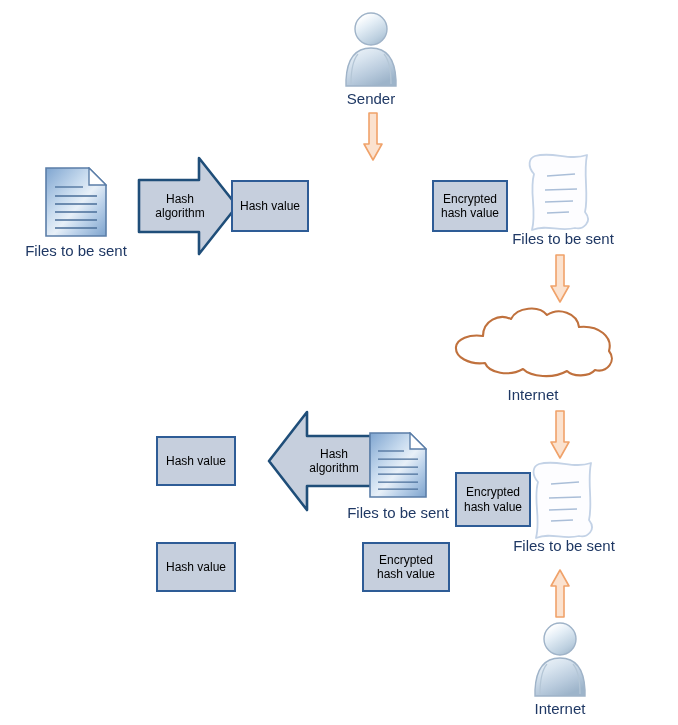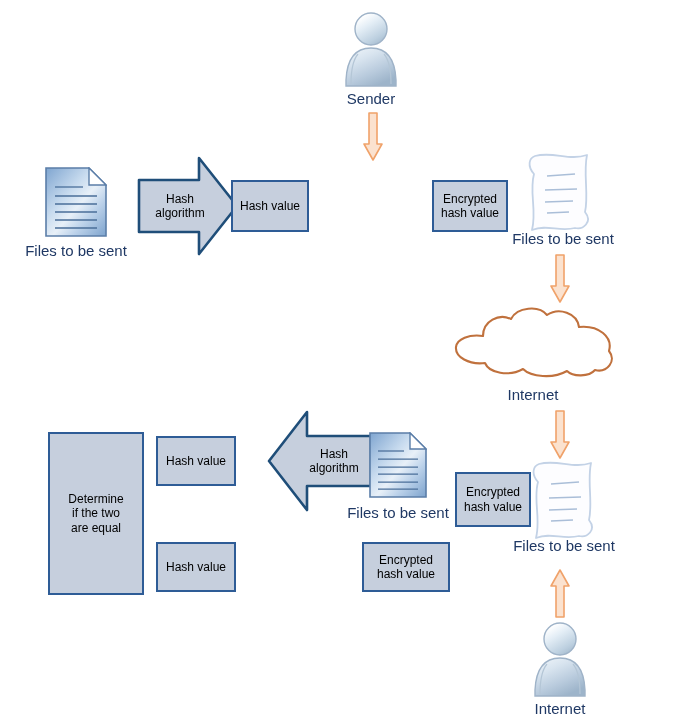--- a/index.html
+++ b/index.html
@@ -181,25 +181,20 @@
     </svg>
   </div>
   <div class="caption" style="left:473px; top:386px; width:120px;">Internet</div>
 
   <div class="icon" style="left:549px; top:410px;">
     <svg width="22" height="50" viewBox="0 0 22 50">
       <path d="M7 1 L15 1 L15 32 L20 32 L11 48 L2 32 L7 32 Z" fill="#fbe2cf" stroke="#f0a26a" stroke-width="1.6" stroke-linejoin="round"></path>
     </svg>
   </div>
 
-  <div class="node box" style="left:48px; top:432px; width:96px; height:163px;">
-    <span>Determine
-if the two
-are equal</span>
-  </div>
 
   <div class="node box" style="left:156px; top:436px; width:80px; height:50px;">
     <span>Hash value</span>
   </div>
 
   <div class="arrowblock left" style="left:243px; top:408px; width:114px; height:106px;">
     <svg width="114" height="106" viewBox="0 0 114 106">
       <path d="M112 28 L48 28 L48 4 L10 53 L48 102 L48 78 L112 78 Z" fill="#c6cfdd" stroke="#1f4e79" stroke-width="2.6" stroke-linejoin="round"></path>
     </svg>
     <div class="lbl">Hash

